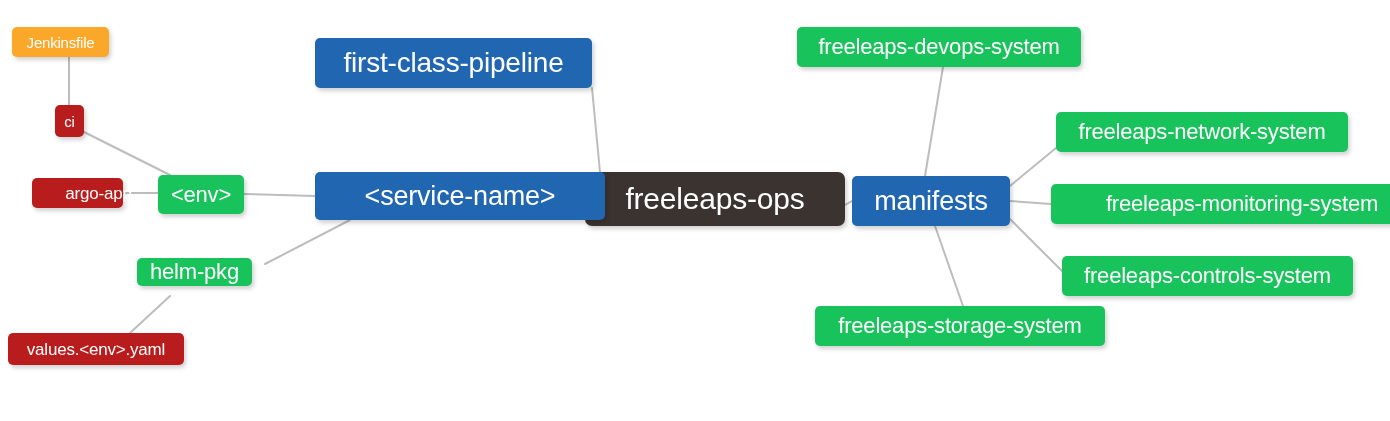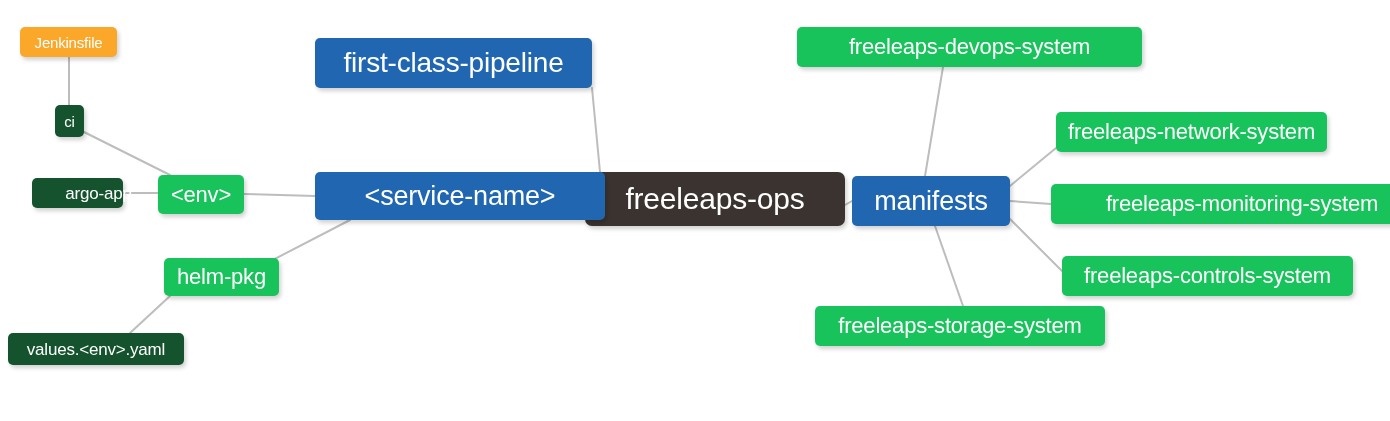--- a/index.html
+++ b/index.html
@@ -40,21 +40,21 @@
     line-height: 1;
     box-shadow: 2px 3px 4px rgba(0,0,0,0.18);
     letter-spacing: -0.2px;
   }
   .node.root {
     background: #3b3330;
     border-radius: 7px;
   }
   .node.blue   { background: #2166b0; }
   .node.green  { background: #19c35c; }
-  .node.red    { background: #14532d; text-align: center; }
+  .node.red    { background: #b91c1c; text-align: center; }
   .node.orange { background: #faa72a; }
 </style>
 </head>
 <body>
 
 <div id="mindmap">
   <svg id="edge-layer" viewBox="0 0 1390 421" xmlns="http://www.w3.org/2000/svg">
       <path d="M 585 205 L 565 196" stroke="#bdbdbd" stroke-width="2" fill="none" stroke-linecap="round"></path>
       <path d="M 600 172 L 592 88" stroke="#bdbdbd" stroke-width="2" fill="none" stroke-linecap="round"></path>
       <path d="M 845 205 L 852 201" stroke="#bdbdbd" stroke-width="2" fill="none" stroke-linecap="round"></path>
@@ -69,24 +69,24 @@
       <path d="M 1010 201 L 1051 204" stroke="#bdbdbd" stroke-width="2" fill="none" stroke-linecap="round"></path>
       <path d="M 1010 219 L 1062 271" stroke="#bdbdbd" stroke-width="2" fill="none" stroke-linecap="round"></path>
       <path d="M 935 226 L 963 306" stroke="#bdbdbd" stroke-width="2" fill="none" stroke-linecap="round"></path>
     </svg>
   <div id="node-layer">
       <div class="node root" style="left: 585px; top: 172px; width: 260px; height: 54px; font-size: 30px;">freeleaps-ops</div>
       <div class="node blue" style="left: 315px; top: 172px; width: 290px; height: 48px; font-size: 27px;">&lt;service-name&gt;</div>
       <div class="node blue" style="left: 315px; top: 38px; width: 277px; height: 50px; font-size: 28px;">first-class-pipeline</div>
       <div class="node blue" style="left: 852px; top: 176px; width: 158px; height: 50px; font-size: 27px;">manifests</div>
       <div class="node green" style="left: 158px; top: 175px; width: 86px; height: 39px; font-size: 22px;">&lt;env&gt;</div>
-      <div class="node green" style="left: 164px; top: 258px; width: 115px; height: 38px; font-size: 22px;">helm-pkg</div>
+      <div class="node green" style="left: 137px; top: 258px; width: 115px; height: 28px; font-size: 22px;">helm-pkg</div>
       <div class="node red" style="left: 55px; top: 105px; width: 29px; height: 32px; font-size: 15px;">ci</div>
       <div class="node red" style="left: 32px; top: 178px; width: 91px; height: 30px; font-size: 17px; padding-left: 42px;">argo-app</div>
       <div class="node red" style="left: 8px; top: 333px; width: 176px; height: 32px; font-size: 17px;">values.&lt;env&gt;.yaml</div>
-      <div class="node orange" style="left: 20px; top: 27px; width: 97px; height: 30px; font-size: 15px;">Jenkinsfile</div>
-      <div class="node green" style="left: 797px; top: 27px; width: 345px; height: 40px; font-size: 22px;">freeleaps-devops-system</div>
-      <div class="node green" style="left: 1056px; top: 112px; width: 271px; height: 40px; font-size: 22px;">freeleaps-network-system</div>
+      <div class="node orange" style="left: 12px; top: 27px; width: 97px; height: 30px; font-size: 15px;">Jenkinsfile</div>
+      <div class="node green" style="left: 797px; top: 27px; width: 284px; height: 40px; font-size: 22px;">freeleaps-devops-system</div>
+      <div class="node green" style="left: 1056px; top: 112px; width: 292px; height: 40px; font-size: 22px;">freeleaps-network-system</div>
       <div class="node green" style="left: 1051px; top: 184px; width: 382px; height: 40px; font-size: 22px;">freeleaps-monitoring-system</div>
       <div class="node green" style="left: 1062px; top: 256px; width: 291px; height: 40px; font-size: 22px;">freeleaps-controls-system</div>
       <div class="node green" style="left: 815px; top: 306px; width: 290px; height: 40px; font-size: 22px;">freeleaps-storage-system</div>
     </div>
 </div>
 
 </body></html>

